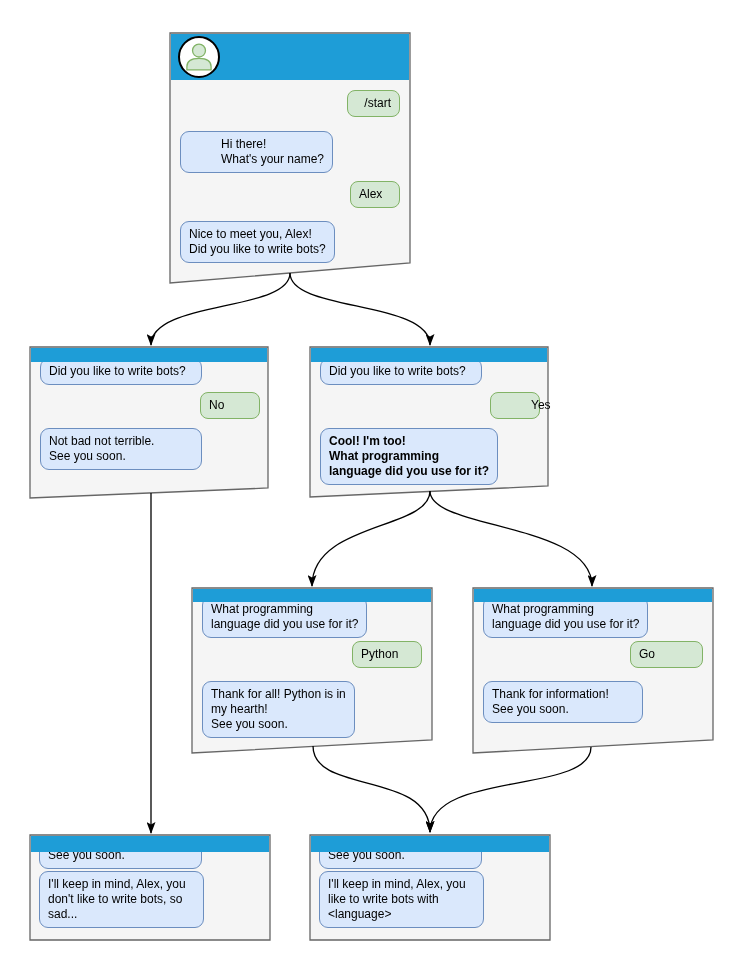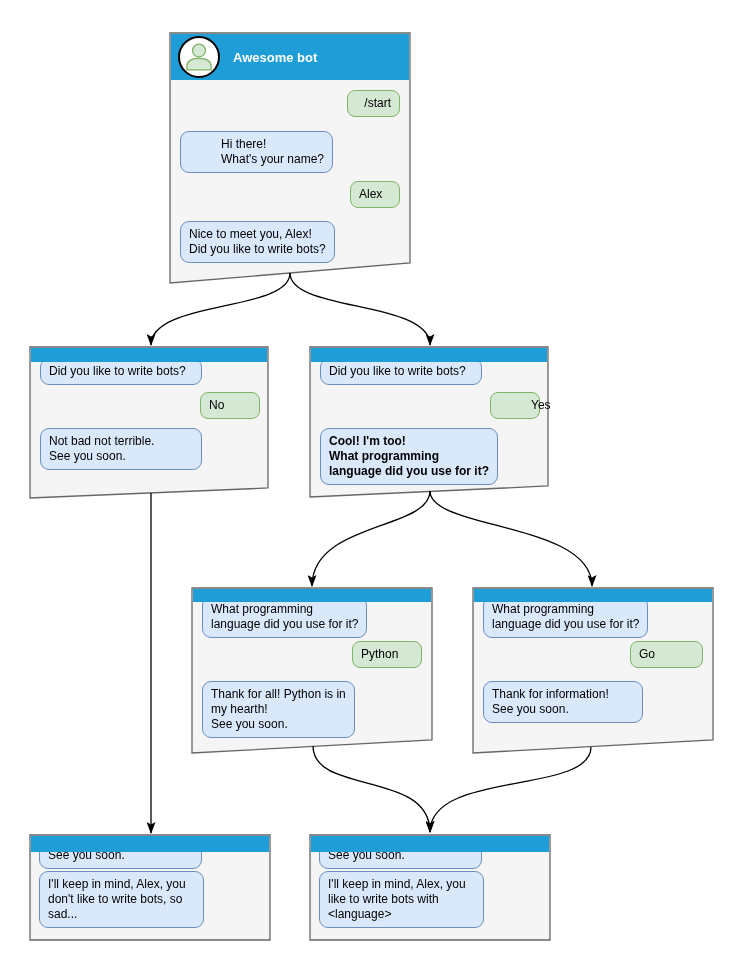--- a/index.html
+++ b/index.html
@@ -74,21 +74,20 @@
   </svg>
 
   <div class="window" style="left:170px;top:33px;width:240px;height:250px;">
     <div class="window-header title-header" style="width:238px;height:46px;">
       <div class="avatar">
         <svg viewBox="0 0 44 44">
           <circle class="person" cx="22" cy="14.5" r="7.5"></circle>
           <path class="person" d="M8,37 L8,33 Q8,23.5 22,23.5 Q36,23.5 36,33 L36,37 Z"></path>
         </svg>
       </div>
-      <div class="window-title">Awesome bot</div>
     </div>
     <div class="bubble user" style="right:10px;top:57px;padding-left:16px;">/start</div>
     <div class="bubble bot" style="left:10px;top:98px;padding-left:40px;">Hi there!
 What's your name?</div>
     <div class="bubble user" style="right:10px;top:148px;width:50px;">Alex</div>
     <div class="bubble bot" style="left:10px;top:188px;">Nice to meet you, Alex!
 Did you like to write bots?</div>
   </div>
 
   <div class="window" style="left:30px;top:347px;width:238px;height:151px;">

